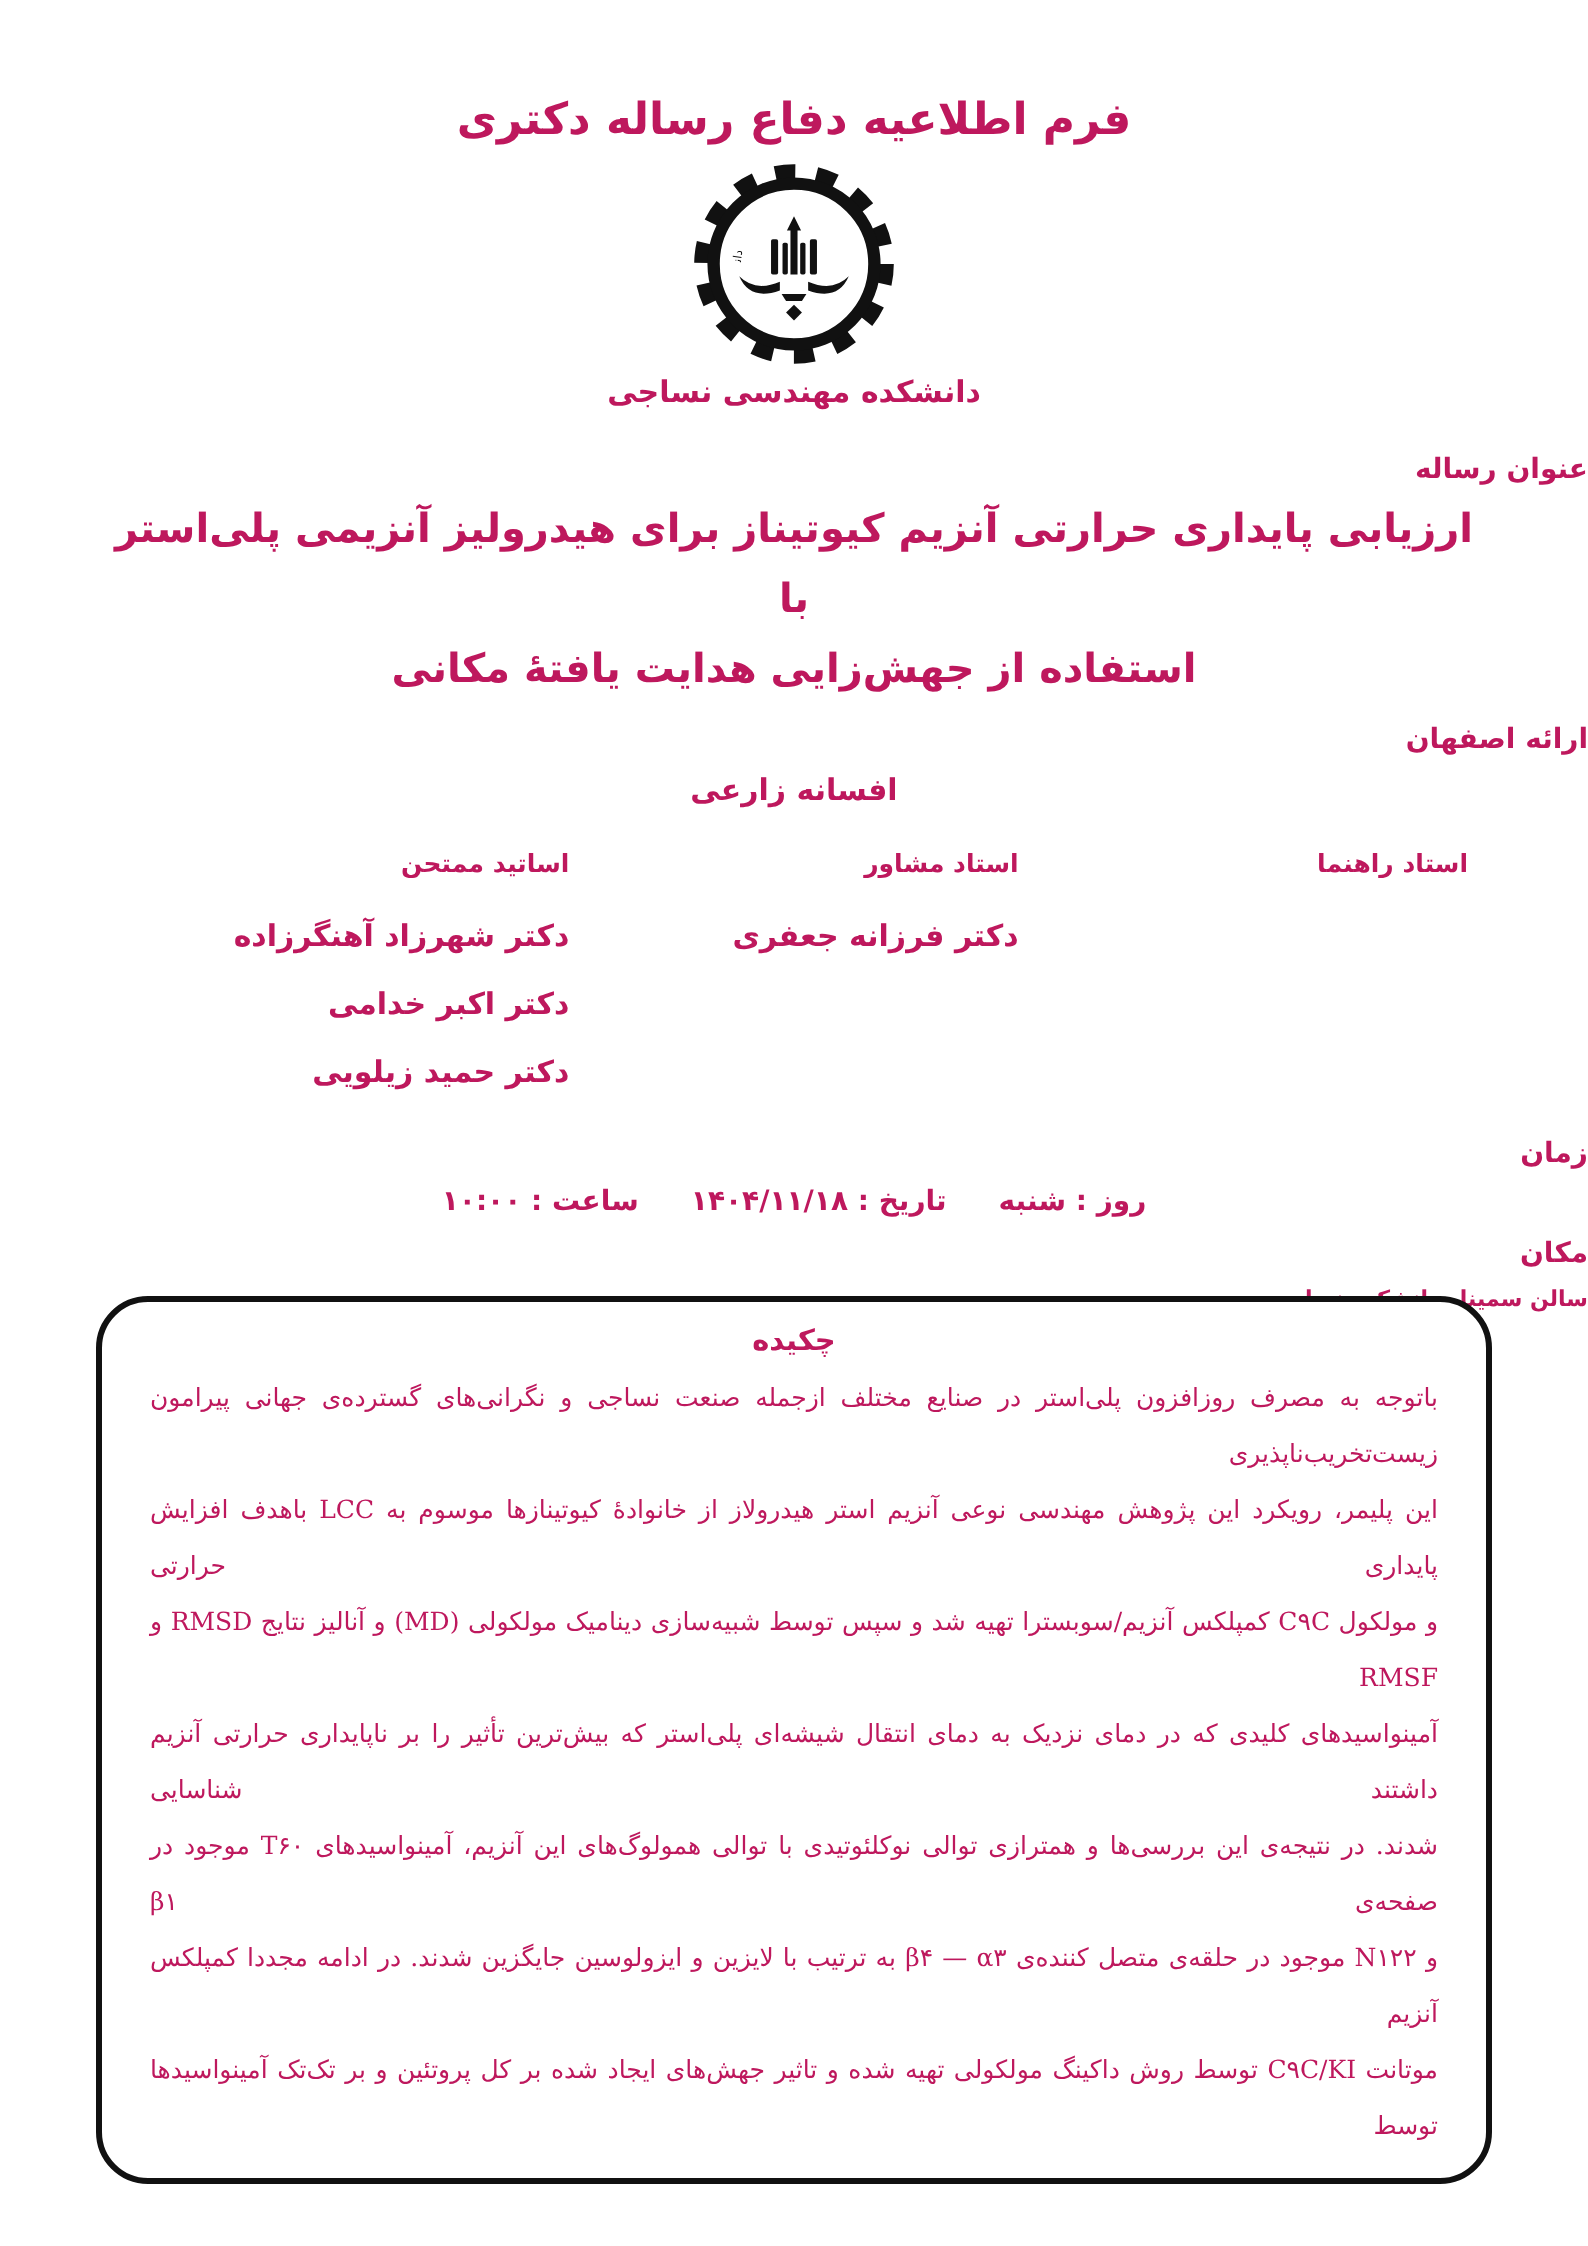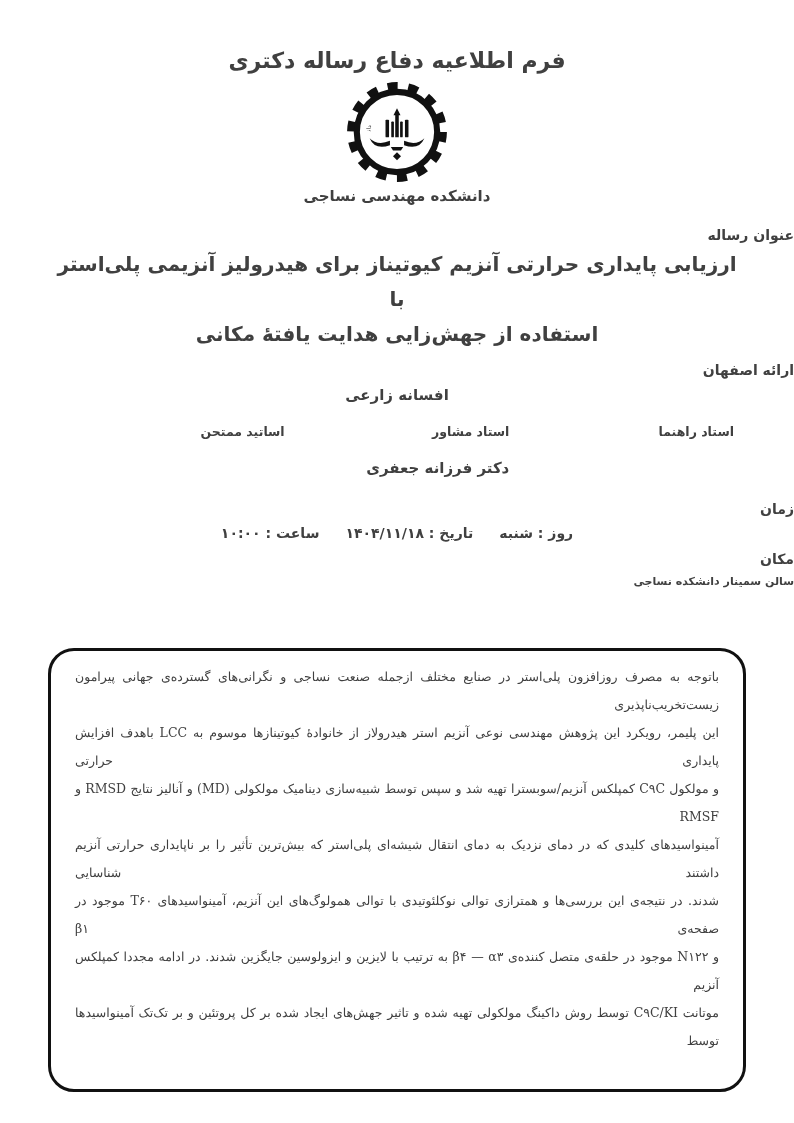--- a/index.html
+++ b/index.html
@@ -1,20 +1,20 @@
 <!DOCTYPE html>
 <html lang="fa" dir="rtl"><head>
 <meta charset="utf-8">
 <style>
   html,body{margin:0;padding:0;background:#ffffff;}
   .page{
     position:relative;
     width:794px;height:1123px;
     background:#ffffff;
-    color:#404040;
+    color:#be185d;
     font-family:"DejaVu Sans", sans-serif;
     direction:rtl;
     overflow:hidden;
   }
   .form-title{
     padding-top:48px;
     text-align:center;
     font-size:22px;
     font-weight:bold;
     letter-spacing:0.5px;
@@ -161,35 +161,41 @@
       <div class="role">استاد راهنما</div>
     </div>
     <div class="col">
       <div class="role">استاد مشاور</div>
       <div class="names">
           <div class="person-name">دکتر فرزانه جعفری</div>
         </div>
     </div>
     <div class="col">
       <div class="role">اساتید ممتحن</div>
+      <div class="names">
+          <div class="person-name">دکتر شهرزاد آهنگرزاده</div>
+          <div class="person-name">دکتر اکبر خدامی</div>
+          <div class="person-name">دکتر حمید زیلویی</div>
+        </div>
     </div>
   </div>
 
   <div class="small-label" style="margin-top:16px">زمان</div>
 
   <div class="datetime">
     <span>روز : شنبه</span>
     <span>تاریخ : ۱۴۰۴/۱۱/۱۸</span>
     <span>ساعت : ۱۰:۰۰</span>
   </div>
 
   <div class="small-label tight">مکان</div>
   <div class="venue">سالن سمینار دانشکده نساجی</div>
 
   <div class="abstract-box">
+    <div class="abstract-heading">چکیده</div>
     <div class="abs-lines">
         <div class="abs-line">باتوجه به مصرف روزافزون پلی‌استر در صنایع مختلف ازجمله صنعت نساجی و نگرانی‌های گسترده‌ی جهانی پیرامون زیست‌تخریب‌ناپذیری</div>
         <div class="abs-line">این پلیمر، رویکرد این پژوهش مهندسی نوعی آنزیم استر هیدرولاز از خانوادهٔ کیوتینازها موسوم به LCC باهدف افزایش پایداری حرارتی</div>
         <div class="abs-line">و مولکول ⁦C۹C⁩ کمپلکس آنزیم/سوبسترا تهیه شد و سپس توسط شبیه‌سازی دینامیک مولکولی (MD) و آنالیز نتایج RMSD و RMSF</div>
         <div class="abs-line">آمینواسیدهای کلیدی که در دمای نزدیک به دمای انتقال شیشه‌ای پلی‌استر که بیش‌ترین تأثیر را بر ناپایداری حرارتی آنزیم داشتند شناسایی</div>
         <div class="abs-line">شدند. در نتیجه‌ی این بررسی‌ها و همترازی توالی نوکلئوتیدی با توالی همولوگ‌های این آنزیم، آمینواسیدهای ⁦T۶۰⁩ موجود در صفحه‌ی ⁦β۱⁩</div>
         <div class="abs-line">و ⁦N۱۲۲⁩ موجود در حلقه‌ی متصل کننده‌ی ⁦β۴ — α۳⁩ به ترتیب با لایزین و ایزولوسین جایگزین شدند. در ادامه مجددا کمپلکس آنزیم</div>
         <div class="abs-line">موتانت ⁦C۹C/KI⁩ توسط روش داکینگ مولکولی تهیه شده و تاثیر جهش‌های ایجاد شده بر کل پروتئین و بر تک‌تک آمینواسیدها توسط</div>
       </div>
   </div>

